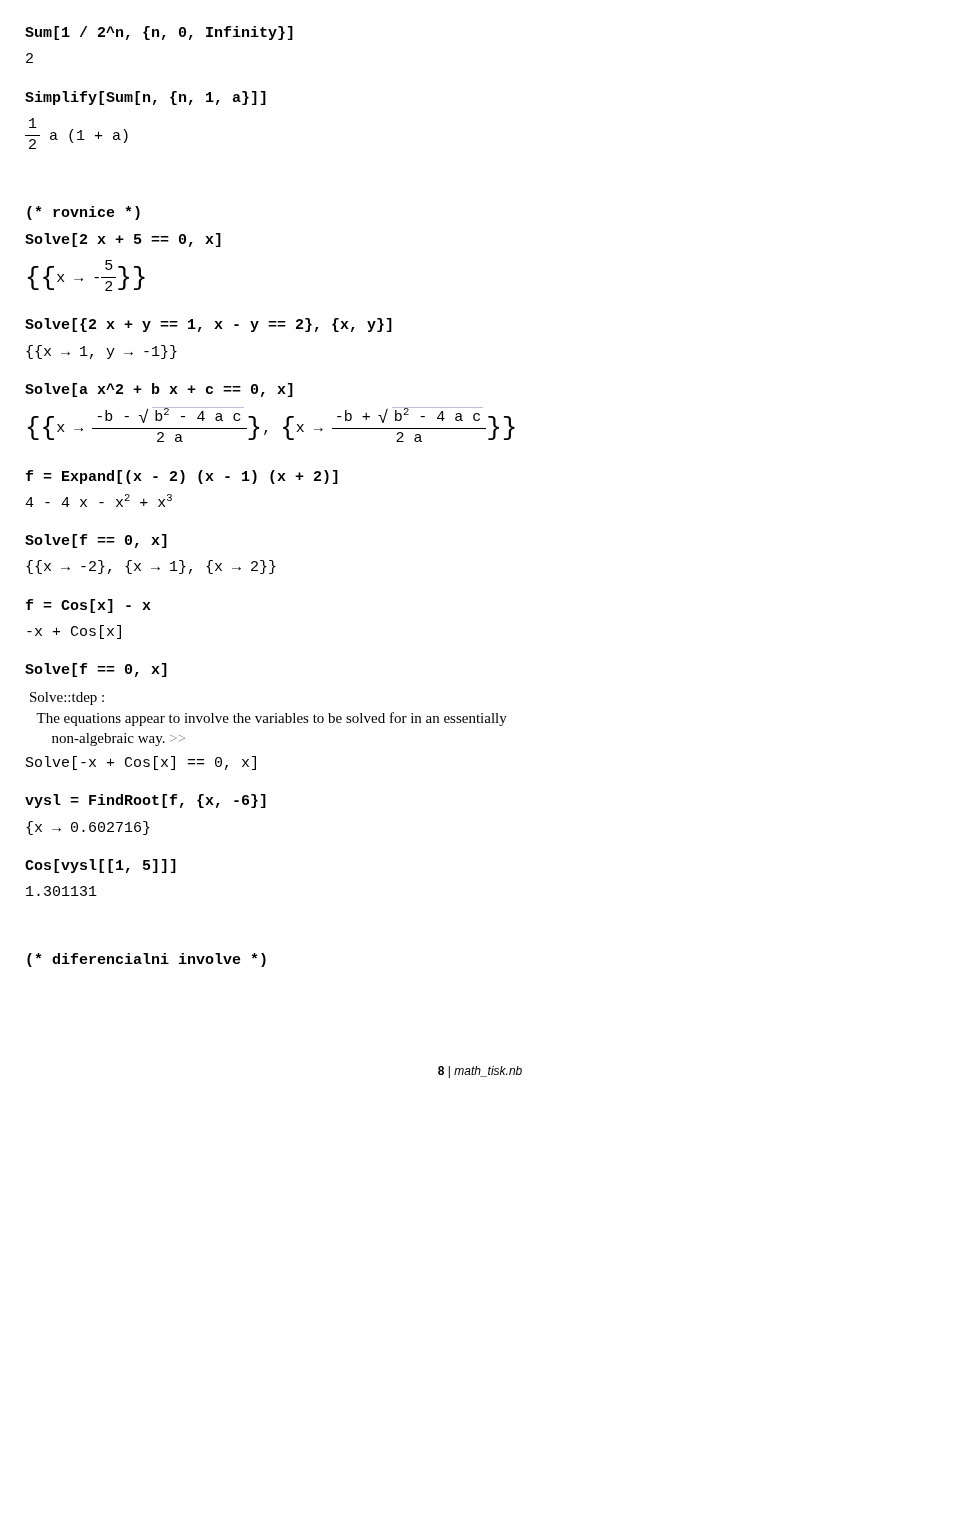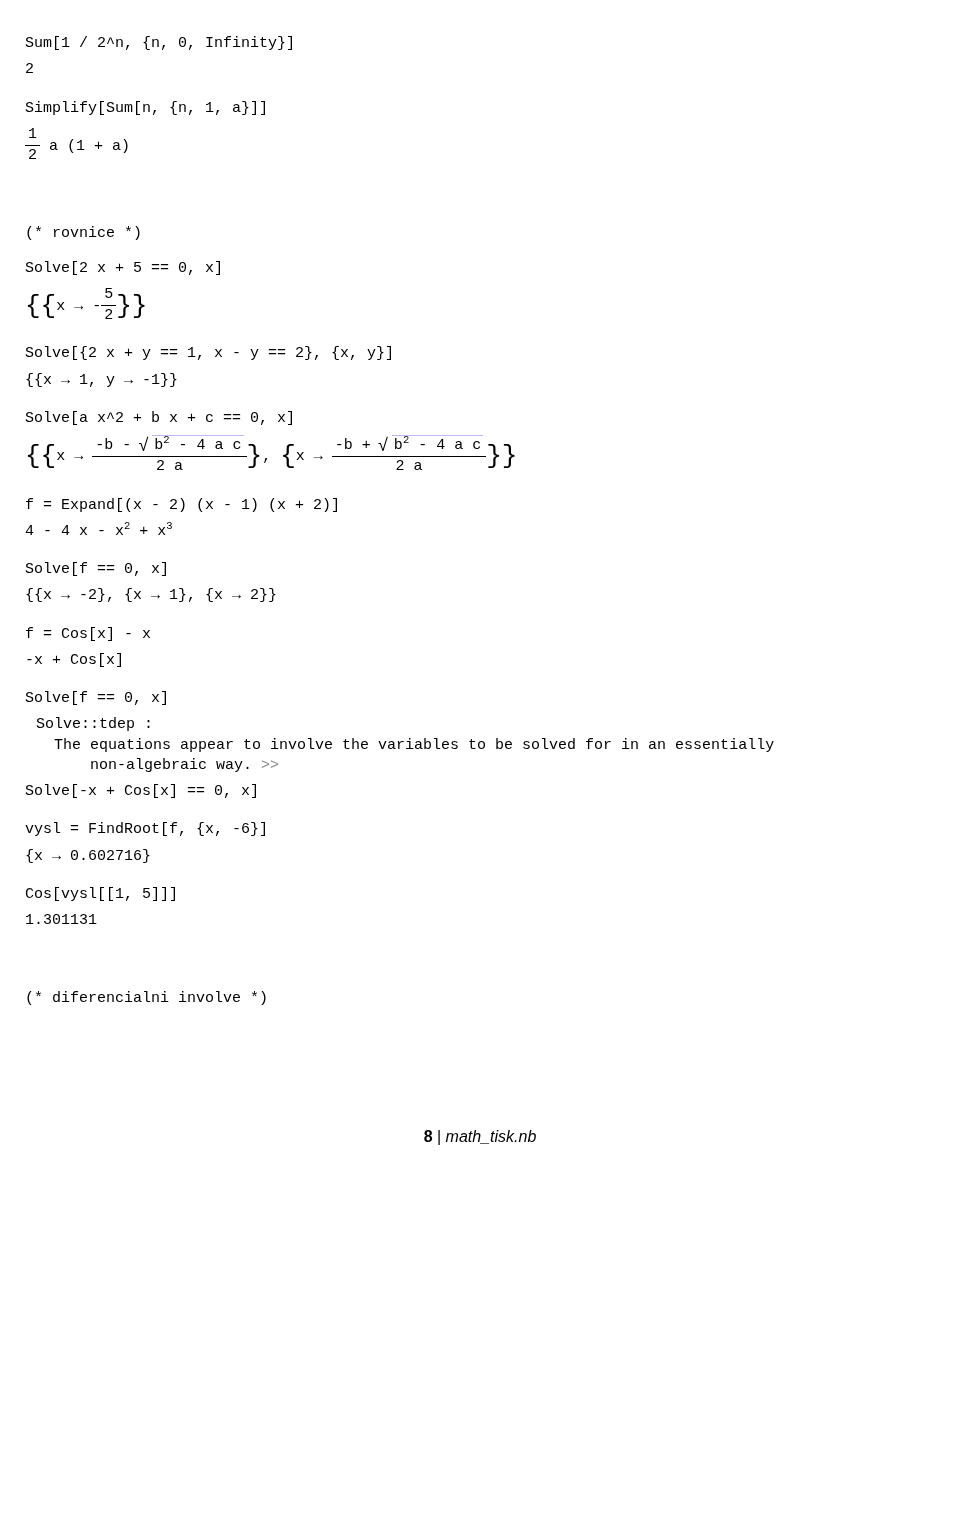--- a/index.html
+++ b/index.html
@@ -7,22 +7,22 @@
     padding: 20px 25px;
     font-family: "Courier New", Courier, monospace;
     font-size: 15px;
     color: #000;
     background: #fff;
     line-height: 1.35;
     width: 910px;
   }
   .input {
     font-family: "Courier New", Courier, monospace;
-    font-weight: normal;
-    margin: 14px 0 6px 0;
+    font-weight: bold;
+    margin: 4px 0 6px 0;
   }
   .output {
     font-family: "Courier New", Courier, monospace;
     font-weight: normal;
     margin: 6px 0 18px 0;
   }
   .frac {
     display: inline-block;
     vertical-align: middle;
     text-align: center;
@@ -58,33 +58,33 @@
     border-top: 1px solid #c4b5fd;
     padding: 0 2px;
     display: inline-block;
   }
   sup {
     font-size: 0.7em;
     vertical-align: super;
     line-height: 0;
   }
   .msg {
-    font-family: Liberation Mono, monospace;
+    font-family: Liberation Serif, serif;
     font-weight: normal;
-    margin: 6px 0 6px 11px;
+    margin: 6px 0 6px 4px;
     white-space: pre-wrap;
   }
   .gg {
     color: #888;
   }
   .footer {
-    margin-top: 116px;
+    margin-top: 91px;
     text-align: center;
     font-family: Arial, Helvetica, sans-serif;
-    font-size: 16px;
+    font-size: 12px;
   }
   .footer .page {
     font-weight: bold;
   }
   .footer .file {
     font-style: italic;
   }
   .spacer-med { height: 26px; }
 </style>
 </head>

